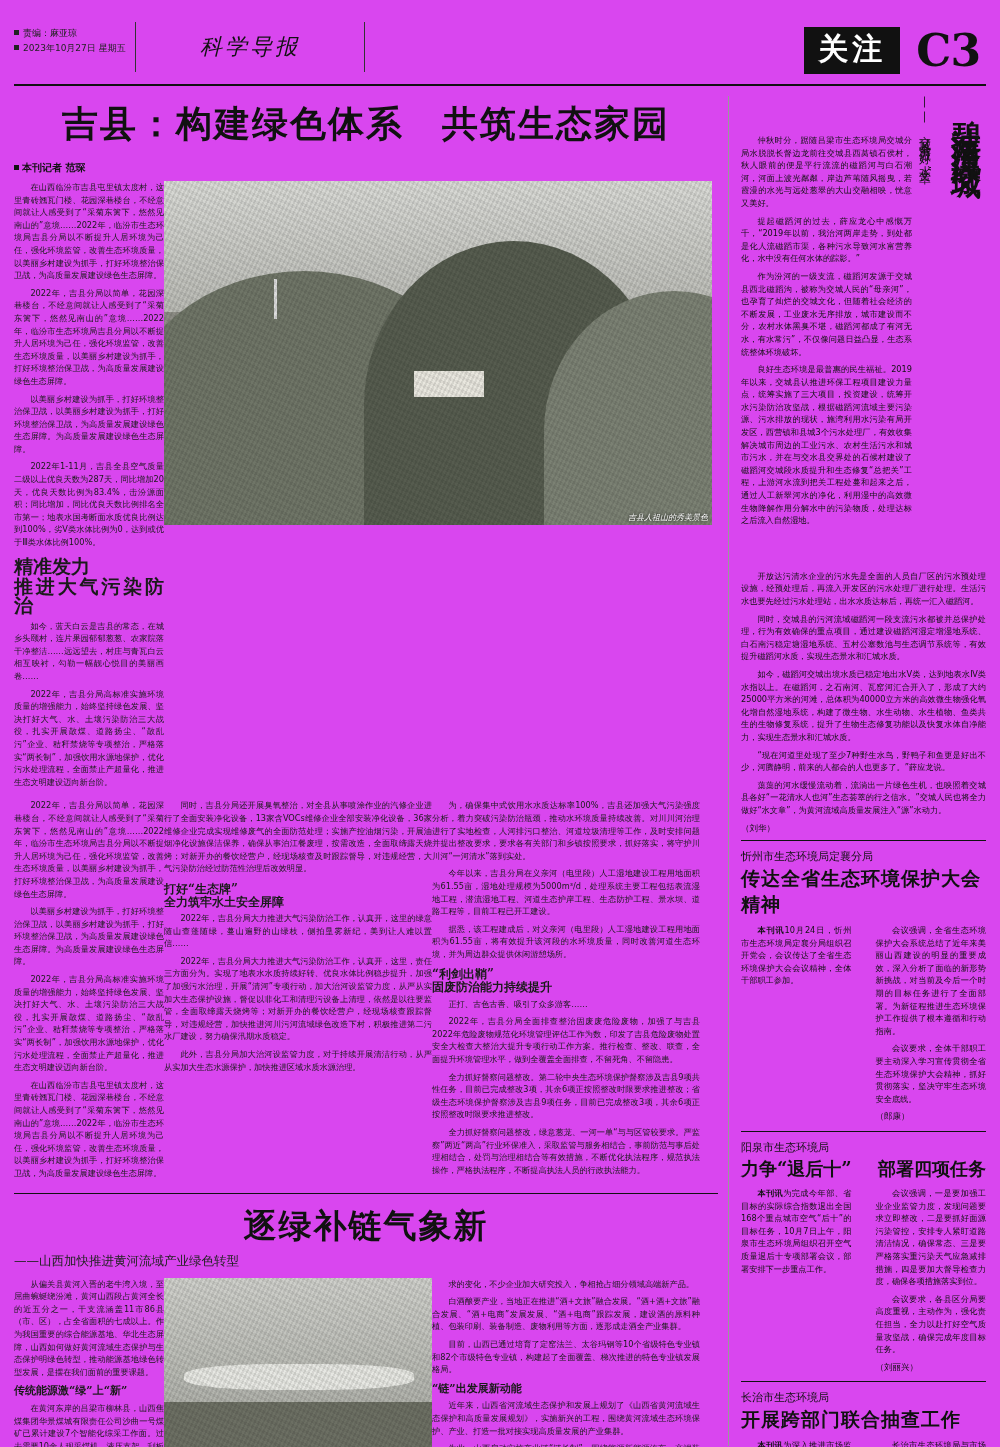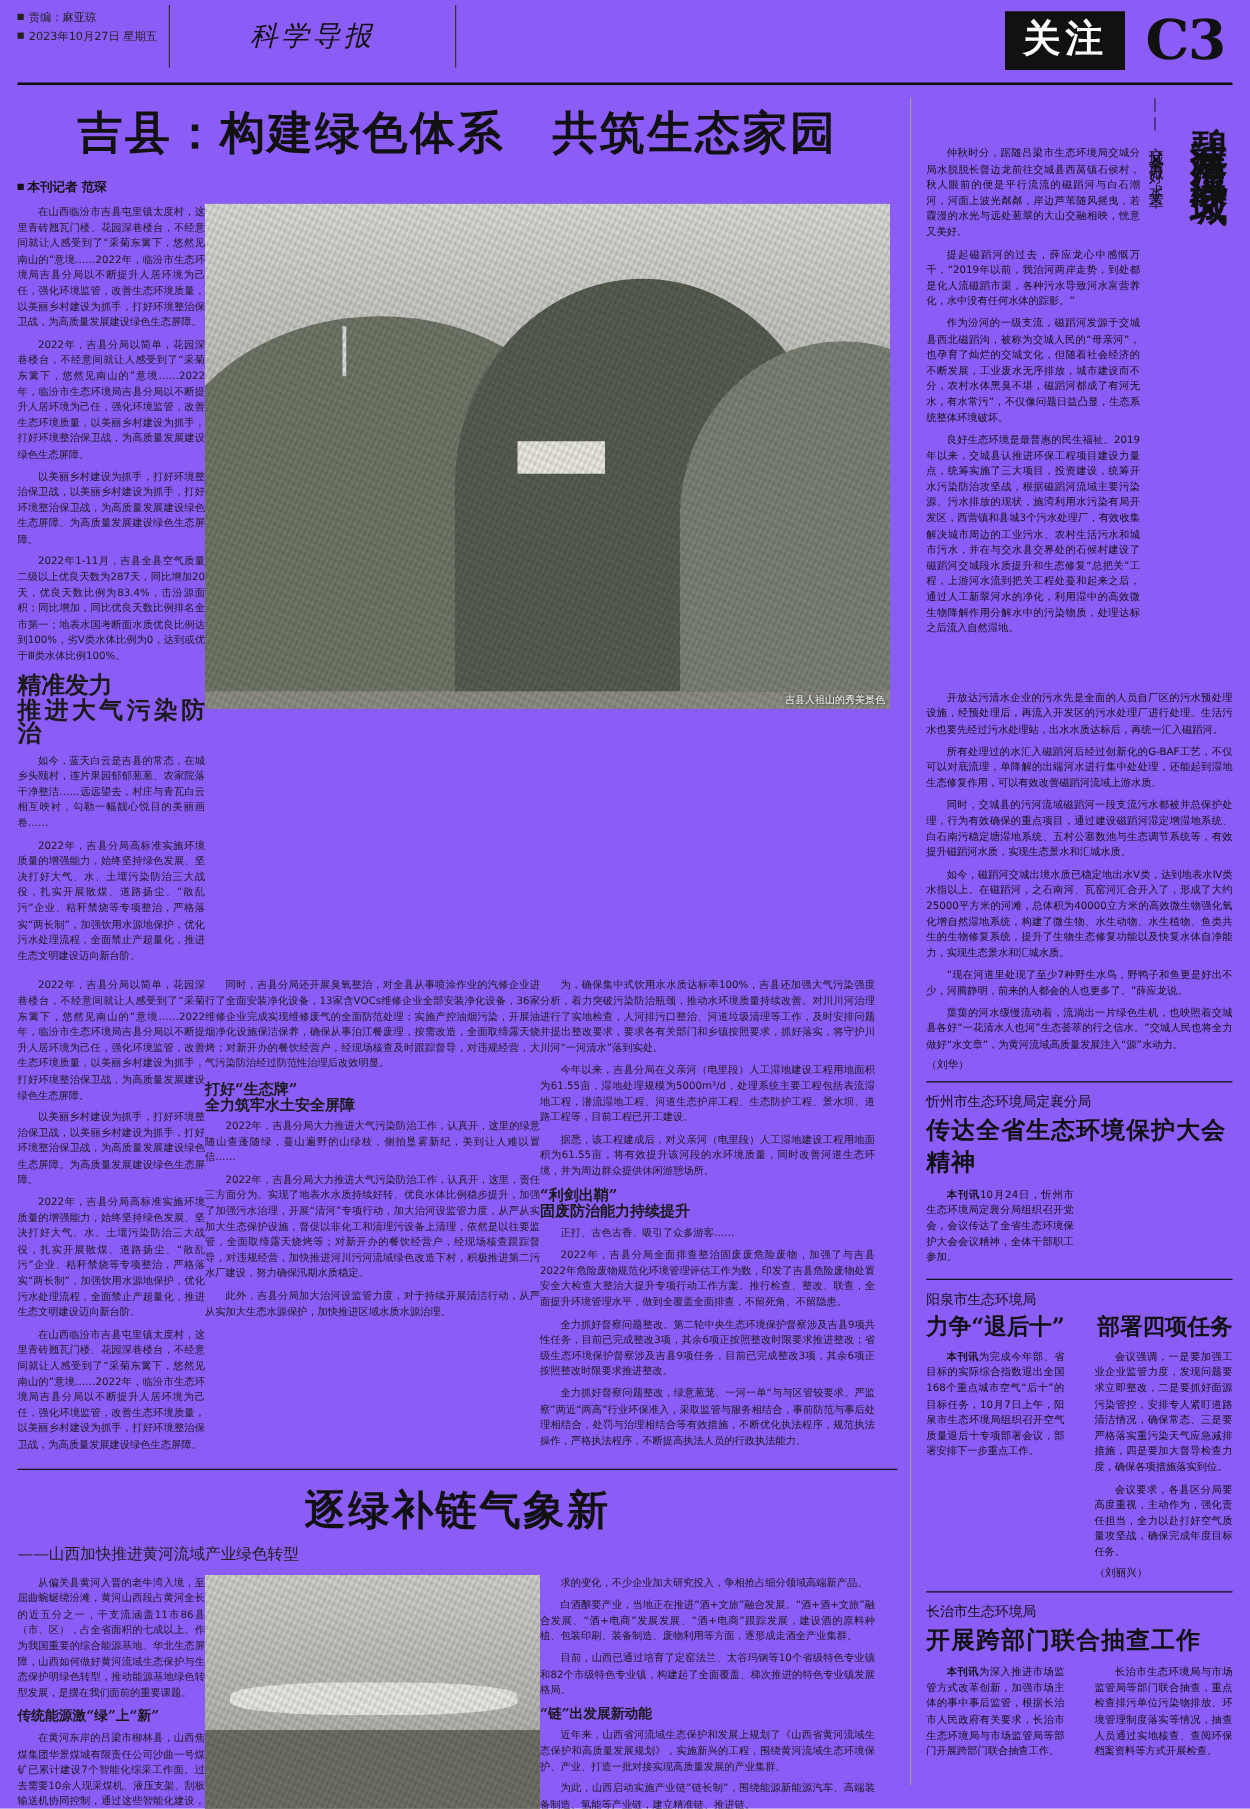--- a/index.html
+++ b/index.html
@@ -5,23 +5,23 @@
   html,body{margin:0;padding:0;background:#fff;}
   body{
     width:1000px;height:1447px;
     font-family:"DejaVu Sans","Liberation Sans",sans-serif;
     color:#111;
     position:relative;
     overflow:hidden;
   }
   .page{
     width:1000px;height:1447px;position:relative;
-    background:#8b5cf6;
+    background:#d946ef;
     box-sizing:border-box;
-    padding:4px 14px 10px 14px;
+    padding:22px 14px 10px 14px;
   }
   
   .masthead{
     display:flex;align-items:flex-start;
     border-bottom:2px solid #111;
     padding-bottom:6px;
     height:64px;
     box-sizing:border-box;
   }
   .mh-left{width:115px;font-size:9px;line-height:15px;color:#222;padding-top:4px;}
@@ -186,21 +186,21 @@
           <p>2022年，吉县分局以简单，花园深巷楼台，不经意间就让人感受到了“采菊东篱下，悠然见南山的”意境……2022年，临汾市生态环境局吉县分局以不断提升人居环境为己任，强化环境监管，改善生态环境质量，以美丽乡村建设为抓手，打好环境整治保卫战，为高质量发展建设绿色生态屏障。</p>
           <p>以美丽乡村建设为抓手，打好环境整治保卫战，以美丽乡村建设为抓手，打好环境整治保卫战，为高质量发展建设绿色生态屏障。为高质量发展建设绿色生态屏障。</p>
           <p>2022年1-11月，吉县全县空气质量二级以上优良天数为287天，同比增加20天，优良天数比例为83.4%，击汾源面积；同比增加，同比优良天数比例排名全市第一；地表水国考断面水质优良比例达到100%，劣Ⅴ类水体比例为0，达到或优于Ⅲ类水体比例100%。</p>
           <h3>精准发力</h3>
           <h3 style="margin-top:-4px;">推进大气污染防治</h3>
           <p>如今，蓝天白云是吉县的常态，在城乡头颐村，连片果园郁郁葱葱、农家院落干净整洁……远远望去，村庄与青瓦白云相互映衬，勾勒一幅靓心悦目的美丽画卷……</p>
           <p>2022年，吉县分局高标准实施环境质量的增强能力，始终坚持绿色发展、坚决打好大气、水、土壤污染防治三大战役，扎实开展散煤、道路扬尘、“散乱污”企业、秸秆禁烧等专项整治，严格落实“两长制”，加强饮用水源地保护，优化污水处理流程，全面禁止产超量化，推进生态文明建设迈向新台阶。</p>
         </div>
 
         <div style="width:548px;">
-          <div class="photo" style="width:548px;height:404px;">
+          <div class="photo" style="width:548px;height:344px;font-style:italic;">
             <div class="ph-sky"></div>
             <div class="ph-hill" style="left:-40px;top:90px;width:360px;height:300px;background:#6f7567;"></div>
             <div class="ph-hill" style="left:200px;top:60px;width:300px;height:330px;background:#565c4f;"></div>
             <div class="ph-hill" style="left:380px;top:110px;width:260px;height:280px;background:#7b8173;"></div>
             <div style="position:absolute;left:110px;top:98px;width:3px;height:40px;background:#ddd;"></div>
             <div style="position:absolute;left:250px;top:190px;width:70px;height:26px;background:#e8e6de;"></div>
             <div class="ph-grain"></div>
             <div class="cap">吉县人祖山的秀美景色</div>
           </div>
         </div>
@@ -278,37 +278,41 @@
         <div class="vsub">——交城县全力做好“水文章”</div>
         <div class="rcol-text" style="overflow:hidden;">
           <p>仲秋时分，踞随吕梁市生态环境局交城分局水脱脱长督边龙前往交城县西莴镇石侯村，秋人眼前的便是平行流流的磁蹈河与白石潮河，河面上波光粼粼，岸边芦苇随风摇曳，若霞漫的水光与远处葱翠的大山交融相映，恍意又美好。</p>
           <p>提起磁蹈河的过去，薛应龙心中感慨万千，“2019年以前，我治河两岸走势，到处都是化人流磁蹈市渠，各种污水导致河水富营养化，水中没有任何水体的踪影。”</p>
           <p>作为汾河的一级支流，磁蹈河发源于交城县西北磁蹈沟，被称为交城人民的“母亲河”，也孕育了灿烂的交城文化，但随着社会经济的不断发展，工业废水无序排放，城市建设而不分，农村水体黑臭不堪，磁蹈河都成了有河无水，有水常污”，不仅像问题日益凸显，生态系统整体环境破坏。</p>
           <p>良好生态环境是最普惠的民生福祉。2019年以来，交城县认推进环保工程项目建设力量点，统筹实施了三大项目，投资建设，统筹开水污染防治攻坚战，根据磁蹈河流域主要污染源、污水排放的现状，施湾利用水污染有局开发区，西营镇和县城3个污水处理厂，有效收集解决城市周边的工业污水、农村生活污水和城市污水，并在与交水县交界处的石候村建设了磁蹈河交城段水质提升和生态修复“总把关”工程，上游河水流到把关工程处蔓和起来之后，通过人工新翠河水的净化，利用湿中的高效微生物降解作用分解水中的污染物质，处理达标之后流入自然湿地。</p>
         </div>
       </div>
       <div class="rcol-text">
         <p>开放达污清水企业的污水先是全面的人员自厂区的污水预处理设施，经预处理后，再流入开发区的污水处理厂进行处理。生活污水也要先经过污水处理站，出水水质达标后，再统一汇入磁蹈河。</p>
-        <p>所有处理过的水汇入磁蹈河后经过创新化的G-BAF工艺，不仅可以对底流理，单降解的出端河水进行集中处处理，还能起到湿地生态修复作用，可以有效改善磁蹈河流域上游水质。</p>
         <p>同时，交城县的污河流域磁蹈河一段支流污水都被并总保护处理，行为有效确保的重点项目，通过建设磁蹈河湿定增湿地系统、白石南污稳定塘湿地系统、五村公塞数池与生态调节系统等，有效提升磁蹈河水质，实现生态景水和汇城水质。</p>
         <p>如今，磁蹈河交城出境水质已稳定地出水Ⅴ类，达到地表水Ⅳ类水指以上。在磁蹈河，之石南河、瓦窑河汇合开入了，形成了大约25000平方米的河滩，总体积为40000立方米的高效微生物强化氧化增自然湿地系统，构建了微生物、水生动物、水生植物、鱼类共生的生物修复系统，提升了生物生态修复功能以及快复水体自净能力，实现生态景水和汇城水质。</p>
         <p>“现在河道里处现了至少7种野生水鸟，野鸭子和鱼更是好出不少，河腾静明，前来的人都会的人也更多了。”薛应龙说。</p>
         <p>蕖蕖的河水缓慢流动着，流淌出一片绿色生机，也映照着交城县各好“一花清水人也河”生态荟萃的行之信水。”交城人民也将全力做好“水文章”，为黄河流域高质量发展注入“源”水动力。</p>
         <div class="sign">（刘华）</div>
       </div>
 
       <div class="bot-line"></div>
 
       <div>
         <div class="kicker">忻州市生态环境局定襄分局</div>
         <div class="r-head">传达全省生态环境保护大会精神</div>
         <div class="two-mini">
           <div class="m" style="width:118px;">
             <p><span class="lead">本刊讯</span><span>10月24日，忻州市生态环境局定襄分局组织召开党会，会议传达了全省生态环境保护大会会议精神，全体干部职工参加。</span></p>
           </div>
+          <div class="m" style="width:118px;">
+            <p>会议强调，全省生态环境保护大会系统总结了近年来美丽山西建设的明显的重要成效，深入分析了面临的新形势新挑战，对当前及今后一个时期的目标任务进行了全面部署。为新征程推进生态环境保护工作提供了根本遵循和行动指南。</p>
+            <p>会议要求，全体干部职工要主动深入学习宣传贯彻全省生态环境保护大会精神，抓好贯彻落实，坚决守牢生态环境安全底线。</p>
+            <div class="sign">（郎康）</div>
+          </div>
         </div>
       </div>
 
       <div class="bot-line"></div>
 
       <div>
         <div class="kicker">阳泉市生态环境局</div>
         <div class="r-head-sm" style="display:flex;justify-content:space-between;">
           <span>力争“退后十”</span>
           <span>部署四项任务</span>

